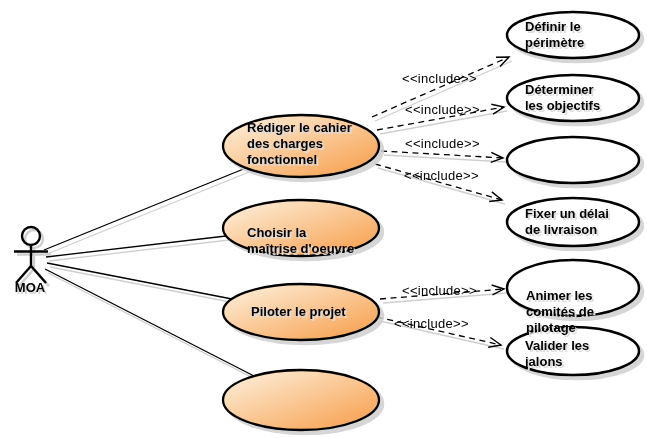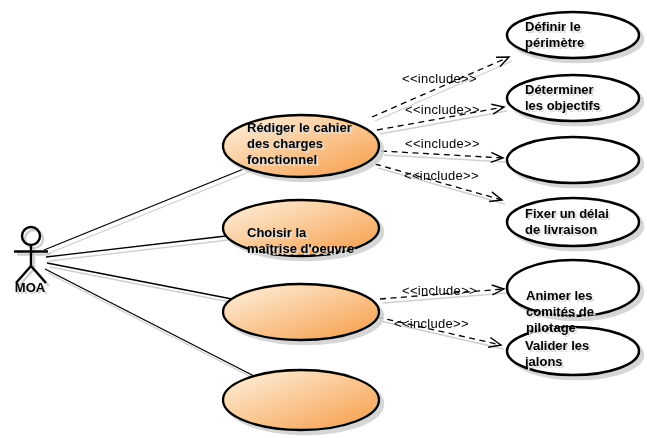--- a/index.html
+++ b/index.html
@@ -147,20 +147,21 @@
     </g>
   </svg>
 
   <div class="lbl actor-lbl" style="left:9px;top:280px;">MOA</div>
 
   <div class="lbl uc-lbl" style="left:247px;top:120px;">Rédiger le cahier
 des charges
 fonctionnel</div>
   <div class="lbl uc-lbl" style="left:247px;top:225px;">Choisir la
 maîtrise d'oeuvre</div>
+  <div class="lbl uc-lbl" style="left:251px;top:304px;">Piloter le projet</div>
 
   <div class="lbl uc-lbl" style="left:525px;top:19px;">Définir le
 périmètre</div>
   <div class="lbl uc-lbl" style="left:525px;top:82px;">Déterminer
 les objectifs</div>
   <div class="lbl uc-lbl" style="left:525px;top:206px;">Fixer un délai
 de livraison</div>
   <div class="lbl uc-lbl" style="left:526px;top:264px;margin-top:24px;">Animer les
 comités de
 pilotage</div>

